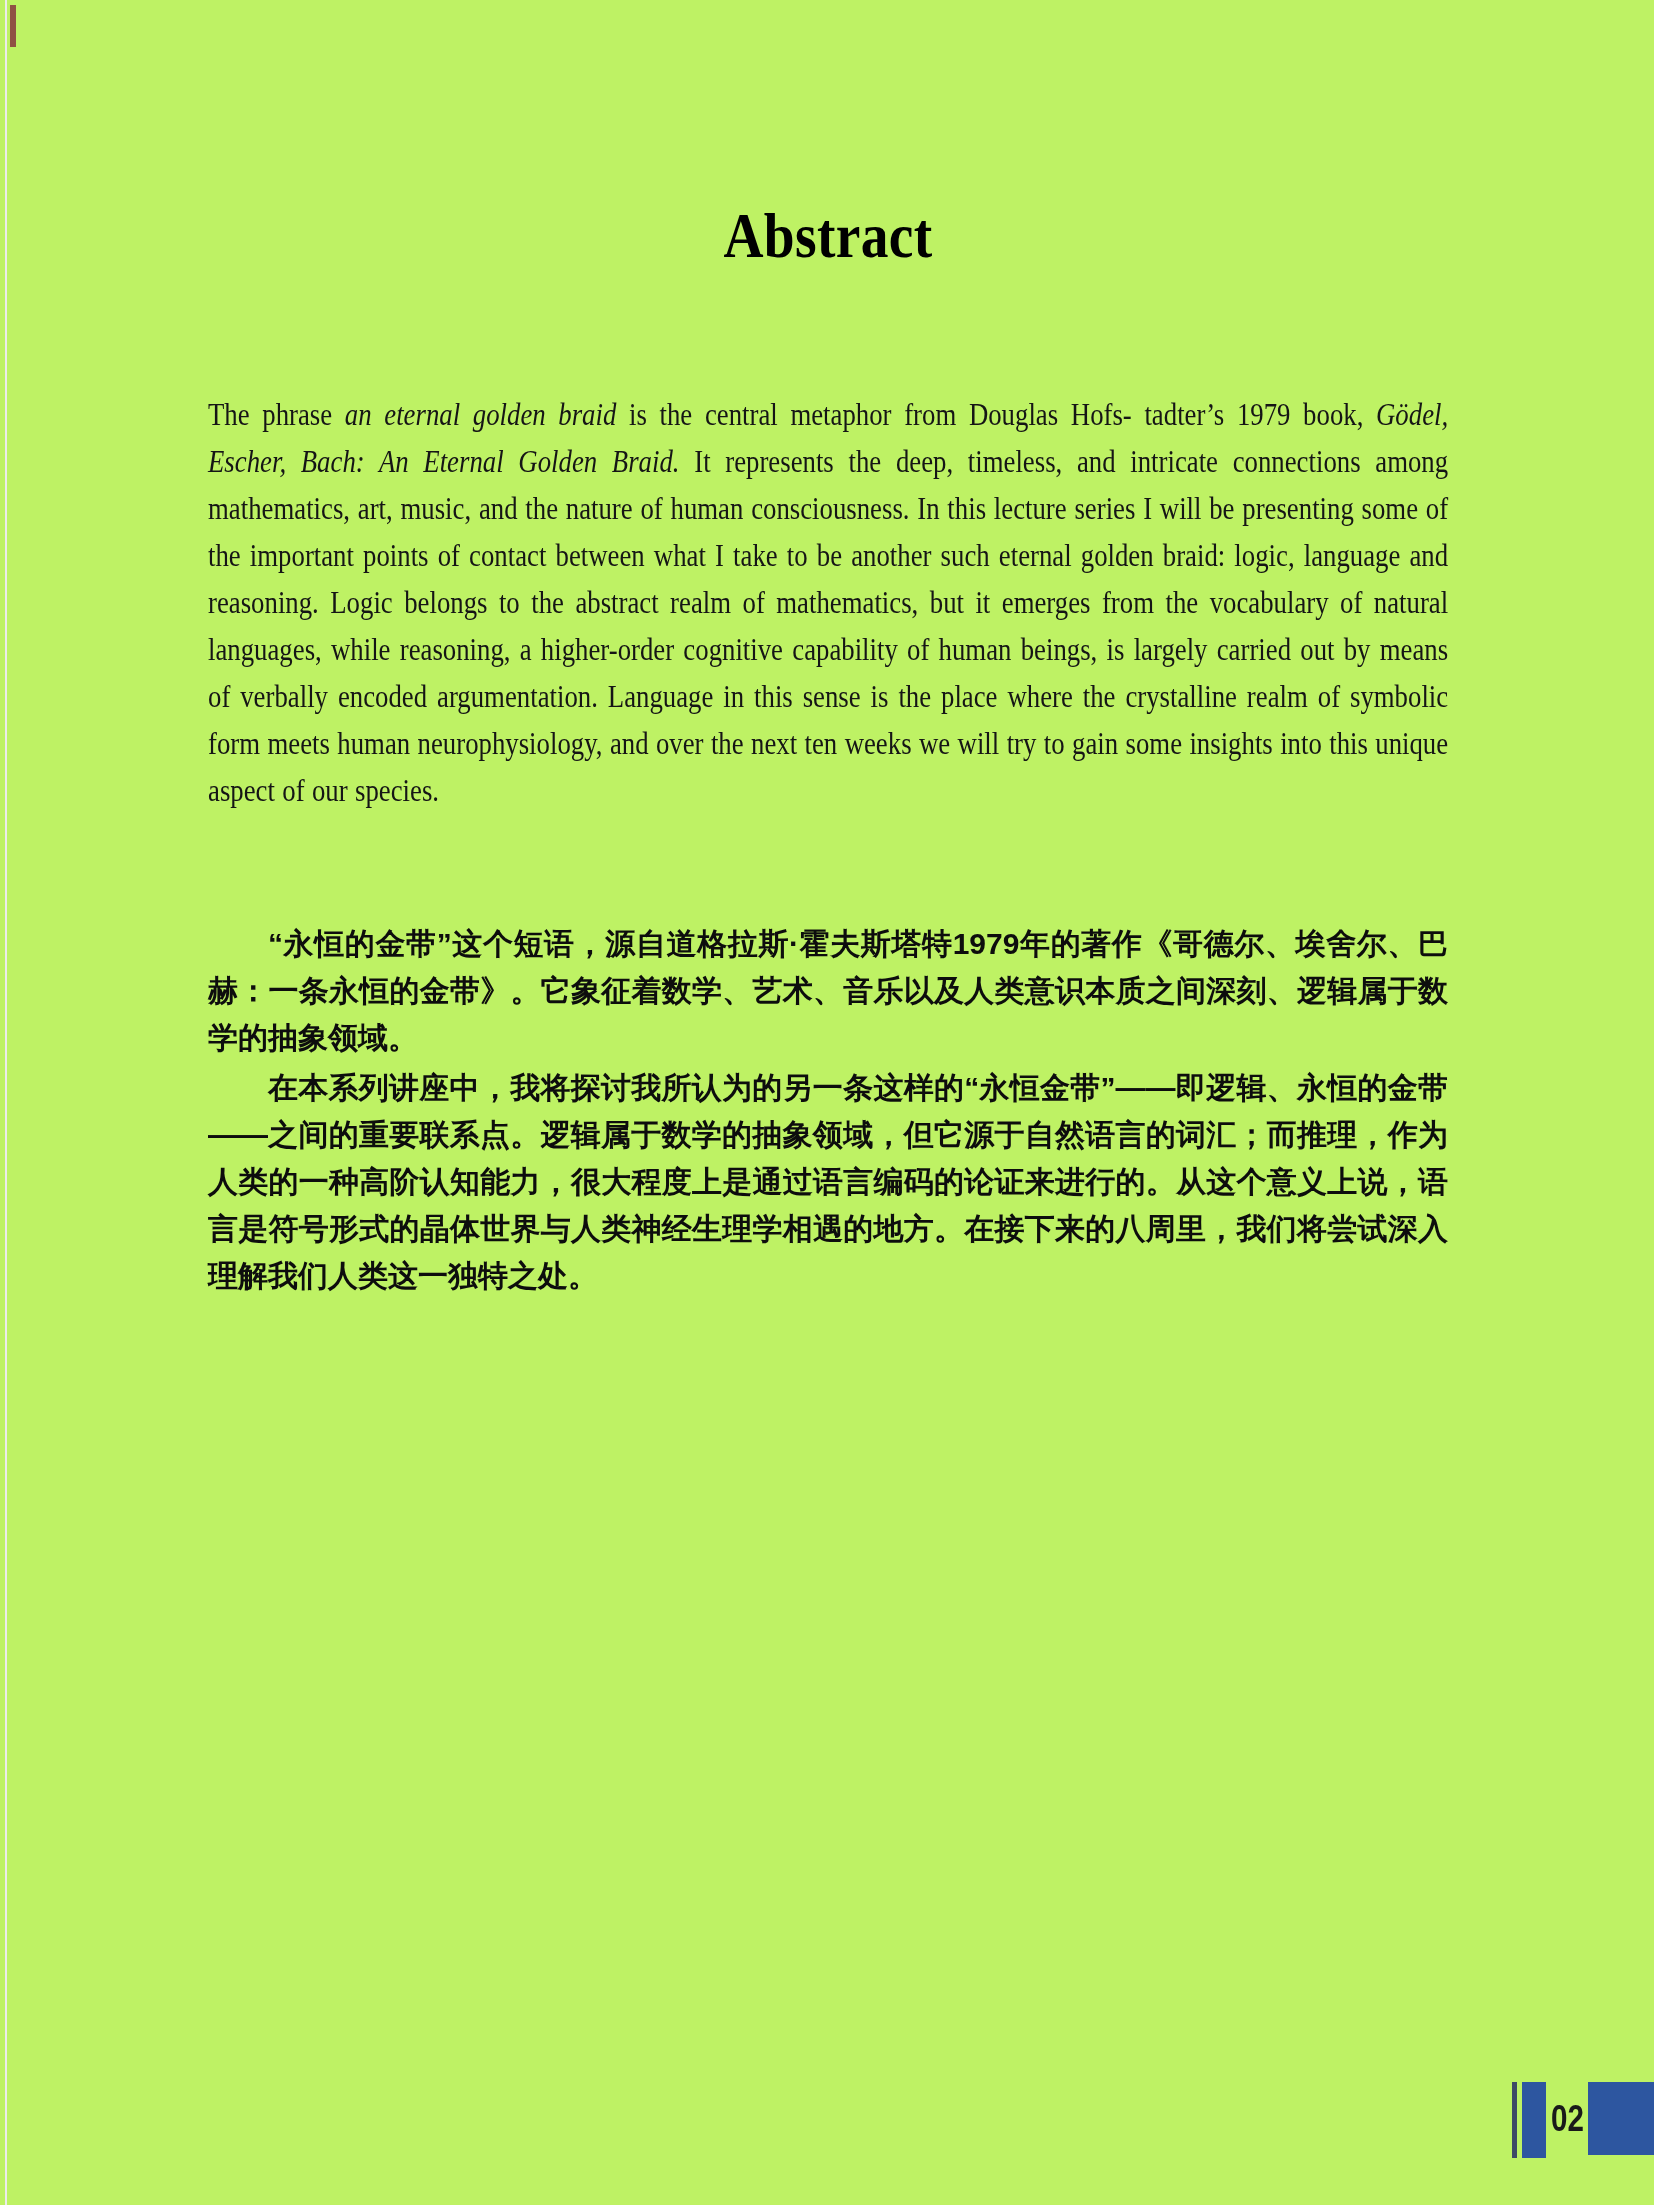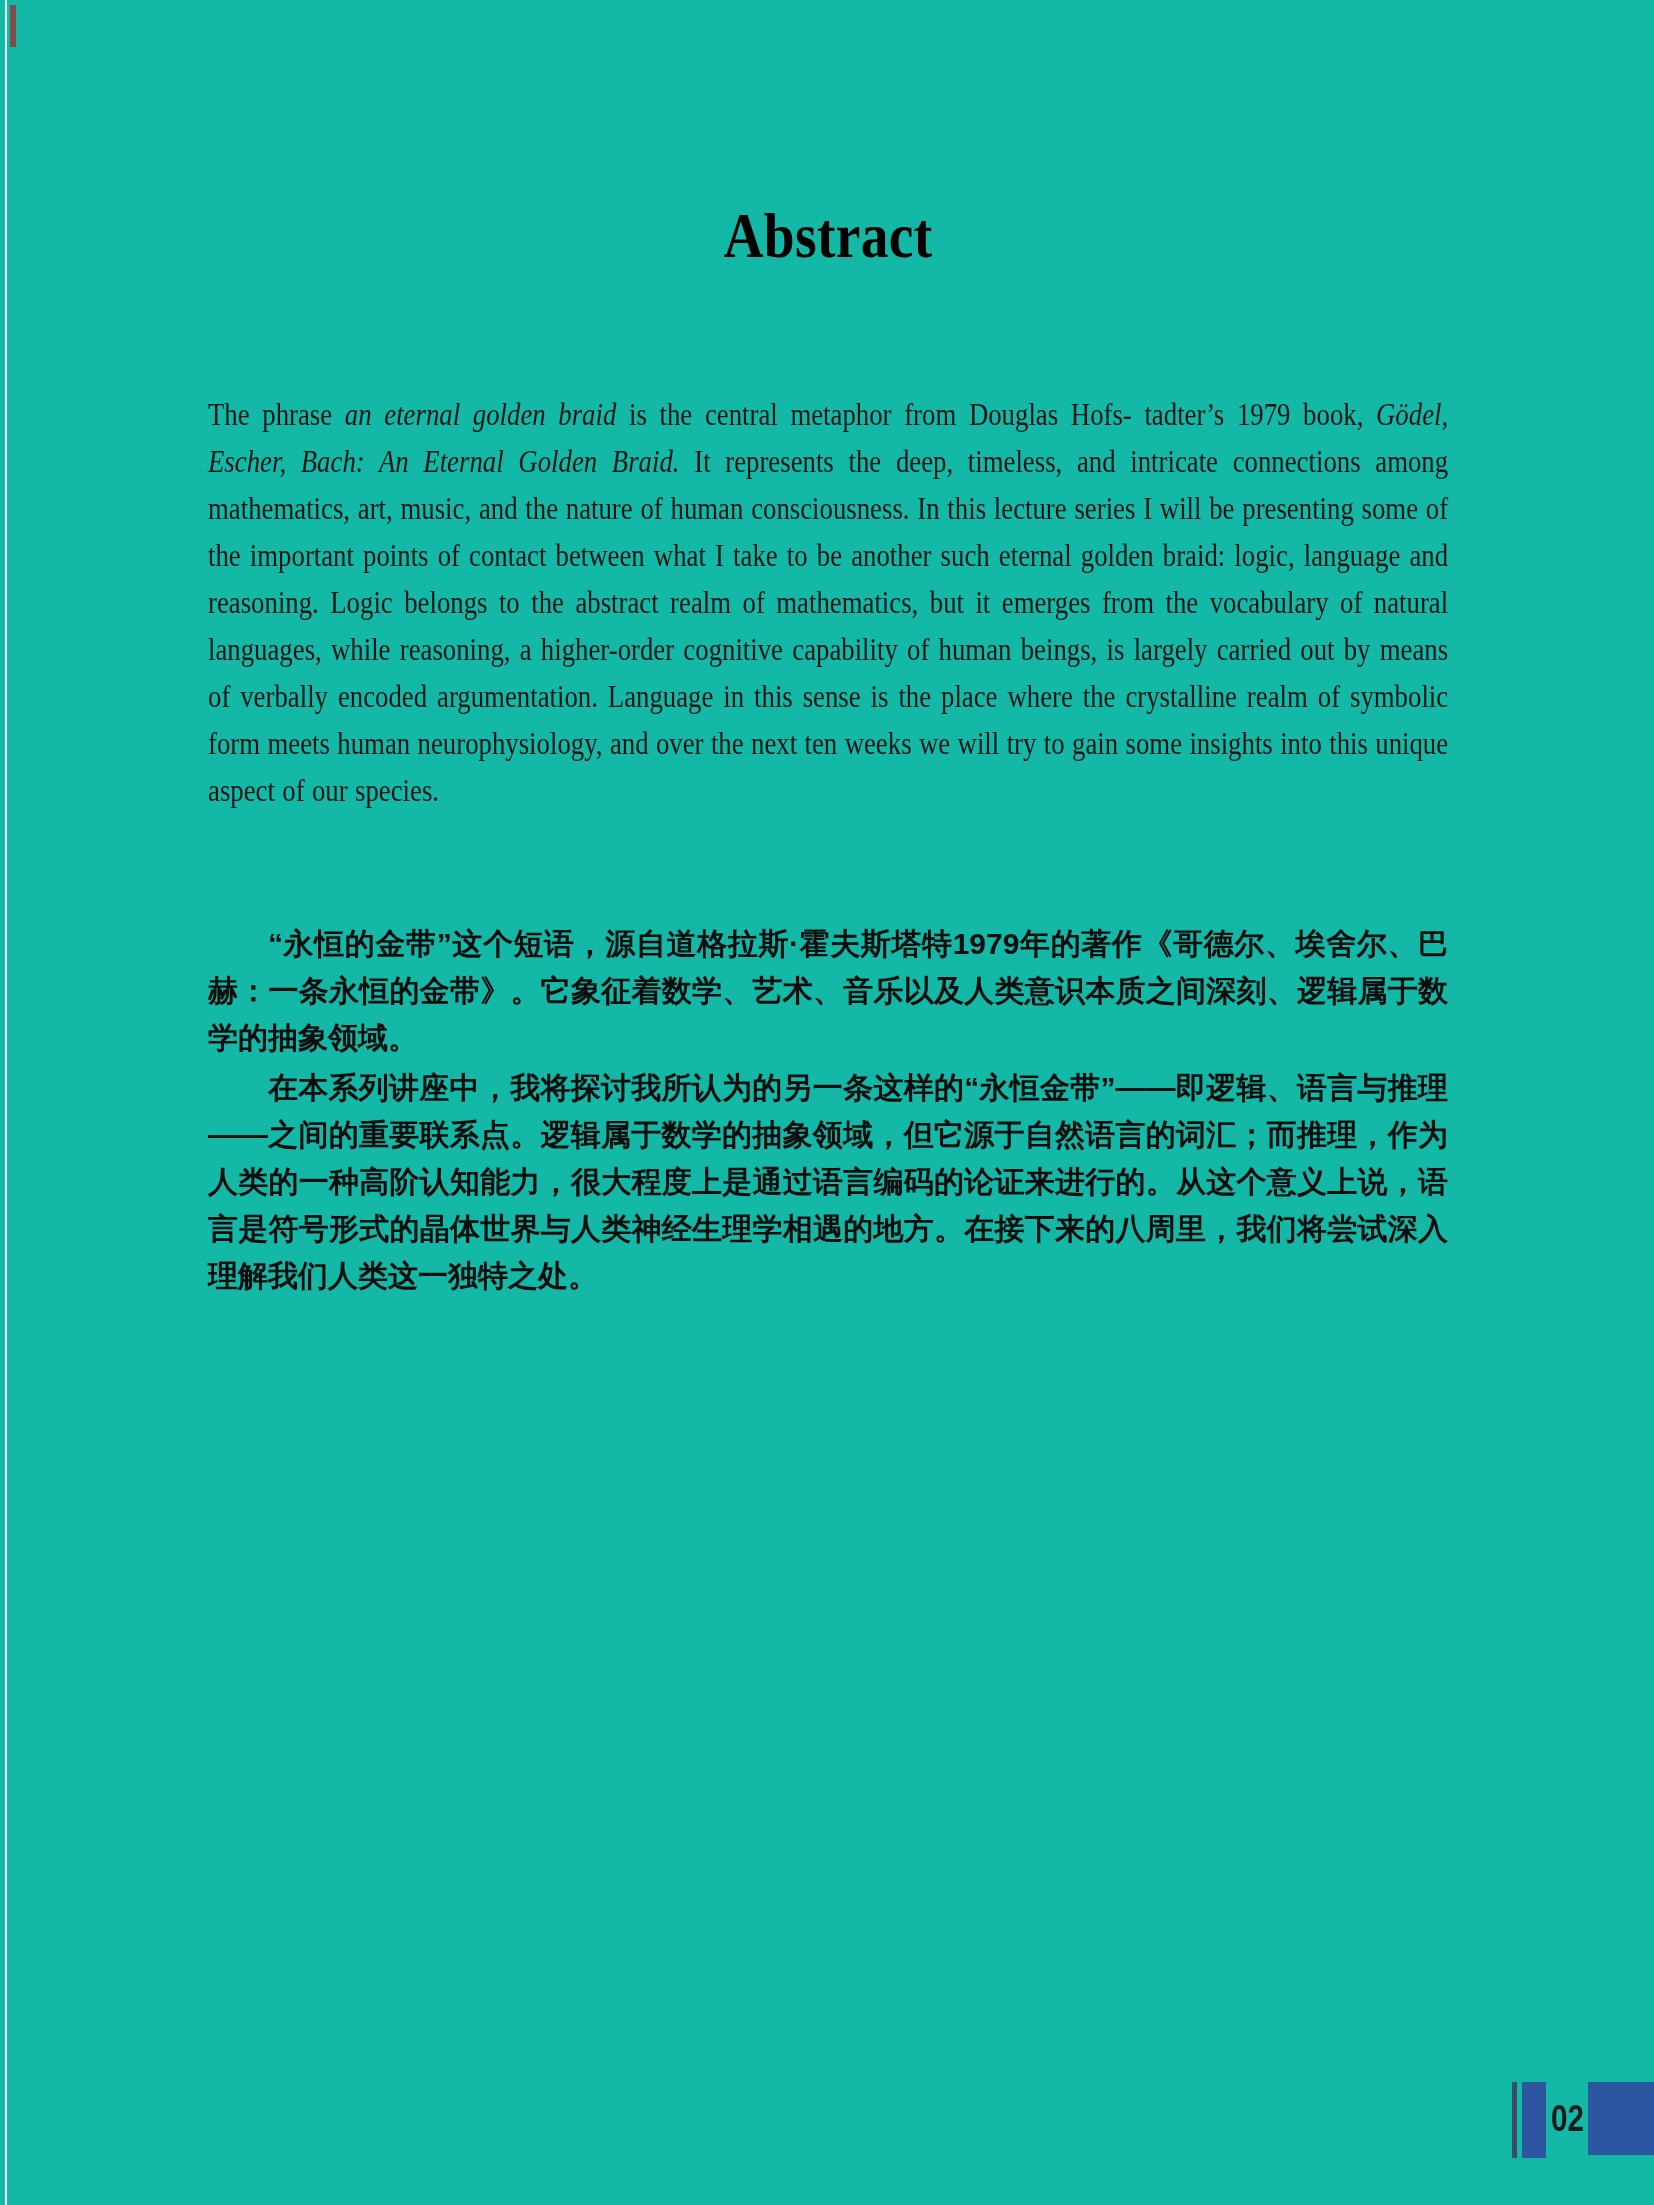--- a/index.html
+++ b/index.html
@@ -1,20 +1,20 @@
 <!DOCTYPE html>
 <html style="--accent-blue: #2d56a0; --bar-dark: #3e4a66; --edge-mark: #8a4040;font-size:13px"><head>
 <meta charset="utf-8">
 <style>
   html, body { margin: 0; padding: 0; background: #ffffff; }
   .page {
     position: relative;
     width: 1654px;
     height: 2205px;
-    background: #14b8a6;
+    background: #bef264;
     overflow: hidden;
     font-family: "Liberation Serif", serif;
   }
   
   .edge-line {
     position: absolute;
     left: 4.8px; top: 0;
     width: 2.4px; height: 100%;
     background: #ececec;
   }
@@ -119,21 +119,21 @@
 <div class="page">
 
   <div class="edge-line"></div>
   <div class="corner-mark"></div>
 
   <div class="content">
     <h1 class="title">Abstract</h1>
     <p class="en-paragraph" id="en-para"><span>The phrase </span><span class="it">an eternal golden braid</span><span> is the central metaphor from Douglas Hofs- tadter’s 1979 book, </span><span class="it">Gödel, Escher, Bach: An Eternal Golden Braid.</span><span> It represents the deep, timeless, and intricate connections among mathematics, art, music, and the nature of human consciousness. In this lecture series I will be presenting some of the important points of contact between what I take to be another such eternal golden braid: logic, language and reasoning. Logic belongs to the abstract realm of mathematics, but it emerges from the vocabulary of natural languages, while reasoning, a higher-order cognitive capability of human beings, is largely carried out by means of verbally encoded argumentation. Language in this sense is the place where the crystalline realm of symbolic form meets human neurophysiology, and over the next ten weeks we will try to gain some insights into this unique aspect of our species.</span></p>
     <div class="zh-block" id="zh-block">
         <p>“永恒的金带”这个短语，源自道格拉斯·霍夫斯塔特1979年的著作《哥德尔、埃舍尔、巴赫：一条永恒的金带》。它象征着数学、艺术、音乐以及人类意识本质之间深刻、逻辑属于数学的抽象领域。</p>
-        <p>在本系列讲座中，我将探讨我所认为的另一条这样的“永恒金带”——即逻辑、语言与推理——之间的重要联系点。逻辑属于数学的抽象领域，但它源于自然语言的词汇；而推理，作为人类的一种高阶认知能力，很大程度上是通过语言编码的论证来进行的。从这个意义上说，语言是符号形式的晶体世界与人类神经生理学相遇的地方。在接下来的八周里，我们将尝试深入理解我们人类这一独特之处。</p>
+        <p>在本系列讲座中，我将探讨我所认为的另一条这样的“永恒金带”——即逻辑、永恒的金带——之间的重要联系点。逻辑属于数学的抽象领域，但它源于自然语言的词汇；而推理，作为人类的一种高阶认知能力，很大程度上是通过语言编码的论证来进行的。从这个意义上说，语言是符号形式的晶体世界与人类神经生理学相遇的地方。在接下来的八周里，我们将尝试深入理解我们人类这一独特之处。</p>
       </div>
   </div>
 
   <div class="footer-thin-bar"></div>
   <div class="footer-thick-bar"></div>
   <div class="page-number">02</div>
   <div class="footer-wide-bar"></div>
 
 </div>
 

